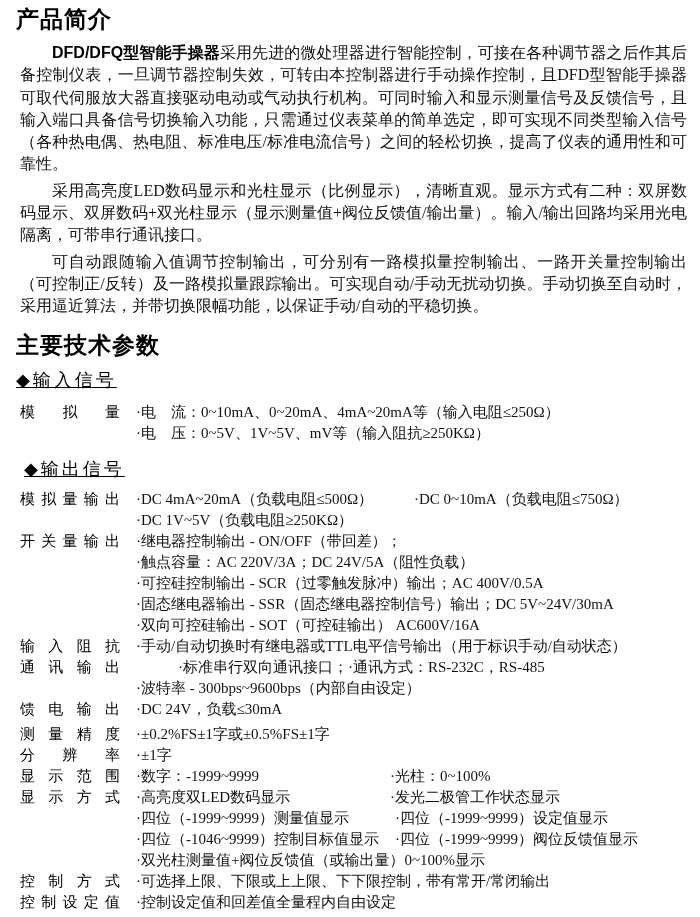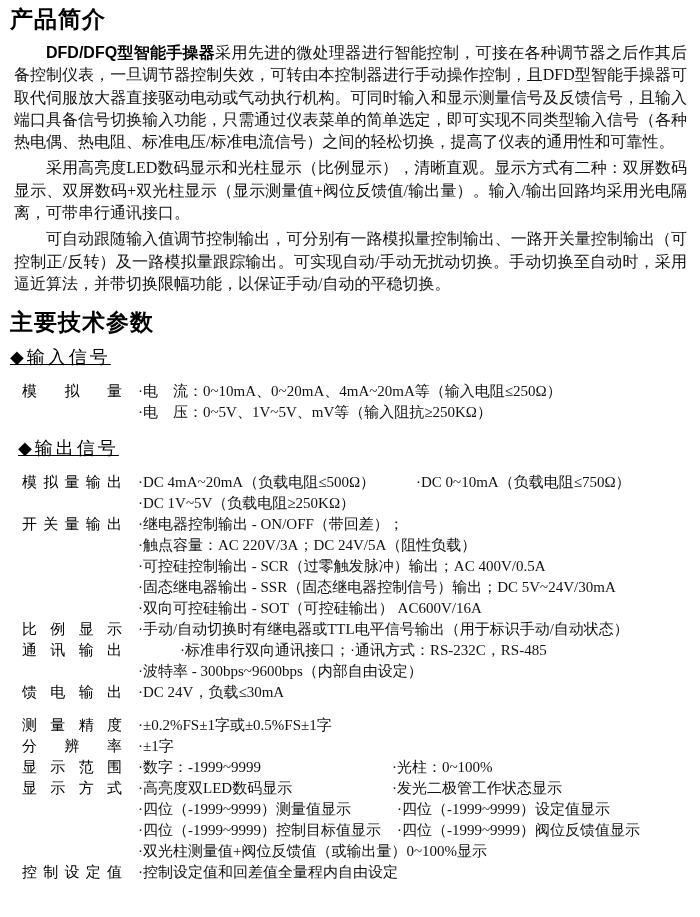--- a/index.html
+++ b/index.html
@@ -1,21 +1,21 @@
 <!DOCTYPE html>
 <html><head>
 <meta charset="utf-8">
 <style>
   html,body{margin:0;padding:0;background:#ffffff;}
   body{
     width:700px;height:917px;overflow:hidden;color:#0a0a0a;
     font-family:"Liberation Serif","DejaVu Serif",serif;
     -webkit-font-smoothing:antialiased;
   }
-  .page{box-sizing:border-box;width:700px;height:917px;padding:5px 9px 0 10px;}
+  .page{box-sizing:border-box;width:700px;height:917px;padding:5px 9px 0 16px;}
 
   
   .doc-h1{
     font-family:"Liberation Sans","DejaVu Sans",sans-serif;
     font-size:23px;font-weight:700;line-height:28px;
     margin:0 0 9px 0;letter-spacing:1px;color:#000;
   }
   .doc-h1.tech{margin:13px 0 0 0;}
 
   
@@ -30,21 +30,21 @@
 
   
   .subhead{
     font-size:18px;line-height:24px;letter-spacing:3px;color:#000;
     margin:9px 0 10px 0;font-weight:400;text-decoration:underline;
   }
   .subhead.out{margin:13px 0 8px 8px;}
   .subhead.feat{margin:12px 0 4px 0;}
 
   
-  .specs{margin:12px;}
+  .specs{margin:4px;}
   .spec-row{display:flex;align-items:flex-start;font-size:15px;line-height:21px;color:#111;}
   .spec-label{
     flex:0 0 100px;width:100px;
     text-align:justify;text-align-last:justify;
     white-space:nowrap;overflow:hidden;color:#000;
   }
   .spec-lines{flex:1;margin-left:16px;}
   .spec-line{display:flex;white-space:nowrap;}
   .c1{white-space:nowrap;}
   .c2{white-space:nowrap;}
@@ -112,21 +112,21 @@
         <div class="spec-line">
             <span class="c1">·固态继电器输出 - SSR（固态继电器控制信号）输出；DC 5V~24V/30mA</span>
           </div>
         <div class="spec-line">
             <span class="c1">·双向可控硅输出 - SOT（可控硅输出） AC600V/16A</span>
           </div>
       </div>
     </div>
 
     <div class="spec-row">
-      <div class="spec-label">比例显示</div>
+      <div class="spec-label">输入阻抗</div>
       <div class="spec-lines">
         <div class="spec-line">
             <span class="c1">·手动/自动切换时有继电器或TTL电平信号输出（用于标识手动/自动状态）</span>
           </div>
       </div>
     </div>
 
     <div class="spec-row">
       <div class="spec-label">通讯输出</div>
       <div class="spec-lines">
@@ -186,29 +186,37 @@
       <div class="spec-lines">
         <div class="spec-line">
             <span class="c1 w254">·高亮度双LED数码显示</span>
             <span class="c2">·发光二极管工作状态显示</span>
           </div>
         <div class="spec-line">
             <span class="c1 w259">·四位（-1999~9999）测量值显示</span>
             <span class="c2">·四位（-1999~9999）设定值显示</span>
           </div>
         <div class="spec-line">
-            <span class="c1 w259">·四位（-1999~9999）控制目标值显示</span>
+            <span class="c1 w259">·四位（-1046~9999）控制目标值显示</span>
             <span class="c2">·四位（-1999~9999）阀位反馈值显示</span>
           </div>
         <div class="spec-line">
             <span class="c1">·双光柱测量值+阀位反馈值（或输出量）0~100%显示</span>
           </div>
       </div>
     </div>
 
+    <div class="spec-row">
+      <div class="spec-label">控制方式</div>
+      <div class="spec-lines">
+        <div class="spec-line">
+            <span class="c1">·可选择上限、下限或上上限、下下限控制，带有常开/常闭输出</span>
+          </div>
+      </div>
+    </div>
 
     <div class="spec-row">
       <div class="spec-label">控制设定值</div>
       <div class="spec-lines">
         <div class="spec-line">
             <span class="c1">·控制设定值和回差值全量程内自由设定</span>
           </div>
       </div>
     </div>
 

